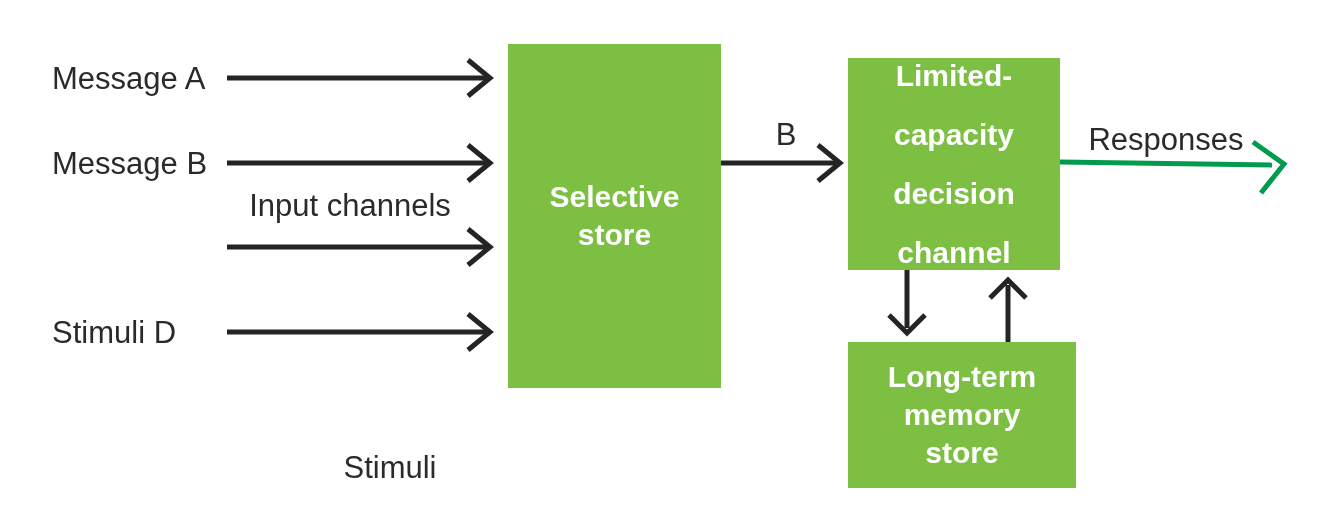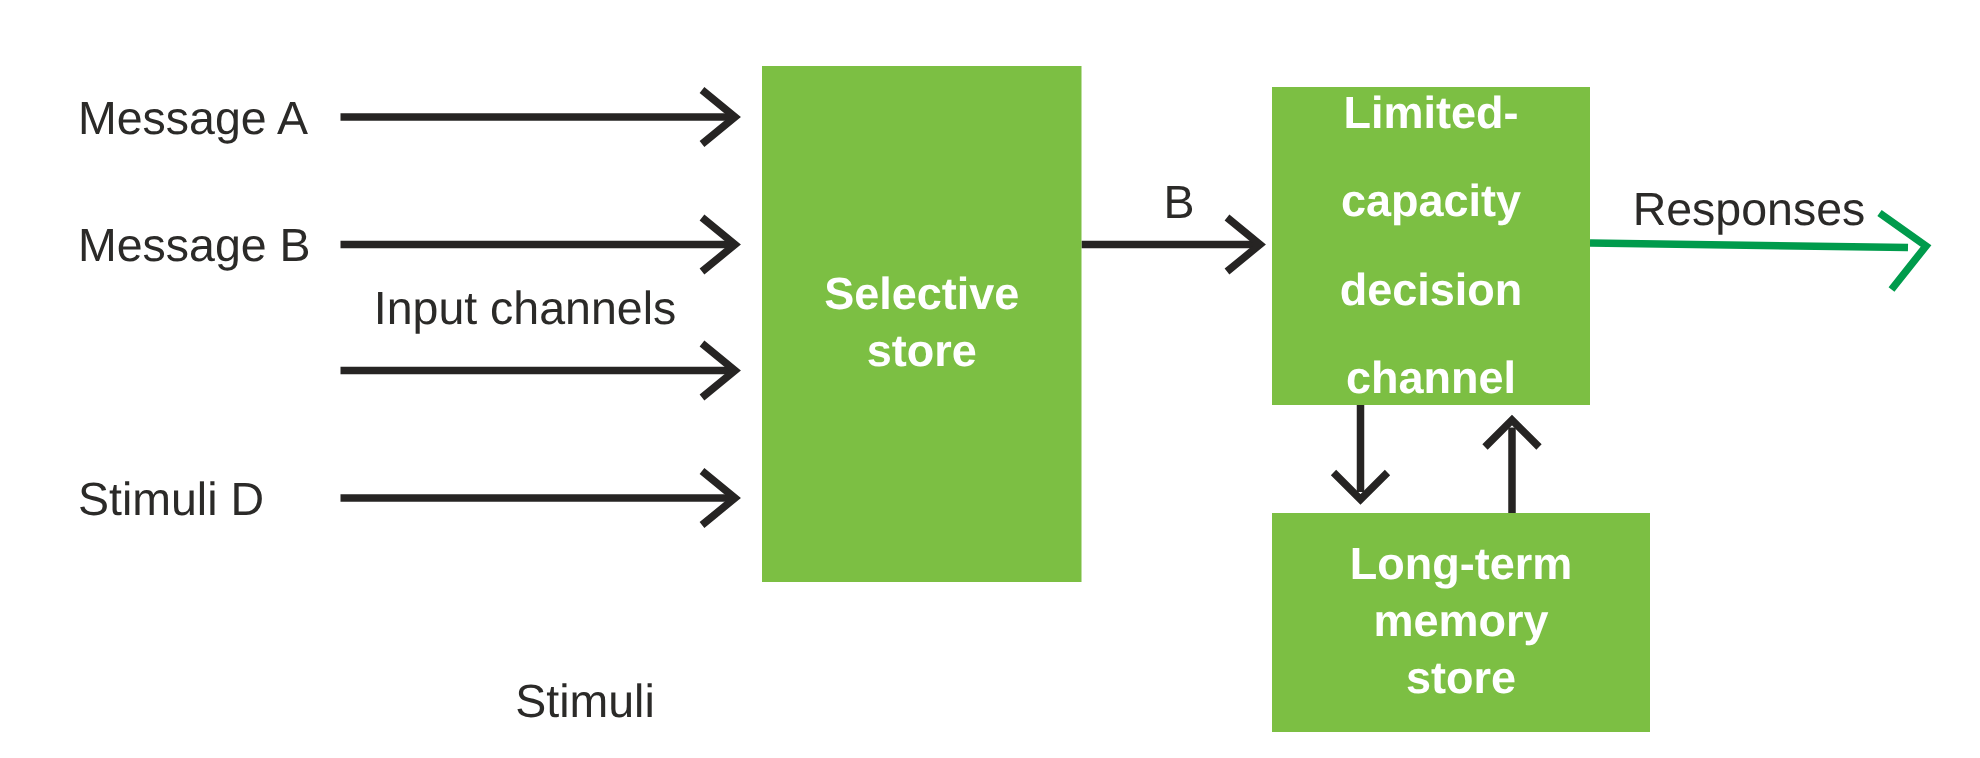--- a/index.html
+++ b/index.html
@@ -60,21 +60,21 @@
     fill:none;
     stroke-width:5;
     stroke-linejoin:miter;
     stroke-linecap:butt;
   }
   .arr.black line, .arr.black polyline{ stroke:var(--arrow-black); }
   .arr.green line, .arr.green polyline{ stroke:var(--responses-green); }
 
   #box-filter{ left:508px; top:44px;  width:213px; height:344px; }
   #box-decision{ left:848px; top:58px; width:212px; height:212px;gap:21px; }
-  #box-memory{ left:848px; top:342px; width:252px; height:146px; }
+  #box-memory{ left:848px; top:342px; width:228px; height:146px; }
 </style>
 </head>
 <body>
 
 <div class="canvas">
 
   <svg class="arrow-layer" width="1320" height="505" viewBox="0 0 1320 505" aria-hidden="true">
     <g class="arr black">
       <line x1="227" y1="78" x2="486" y2="78"></line>
       <polyline points="468,60 490,78 468,96"></polyline>

